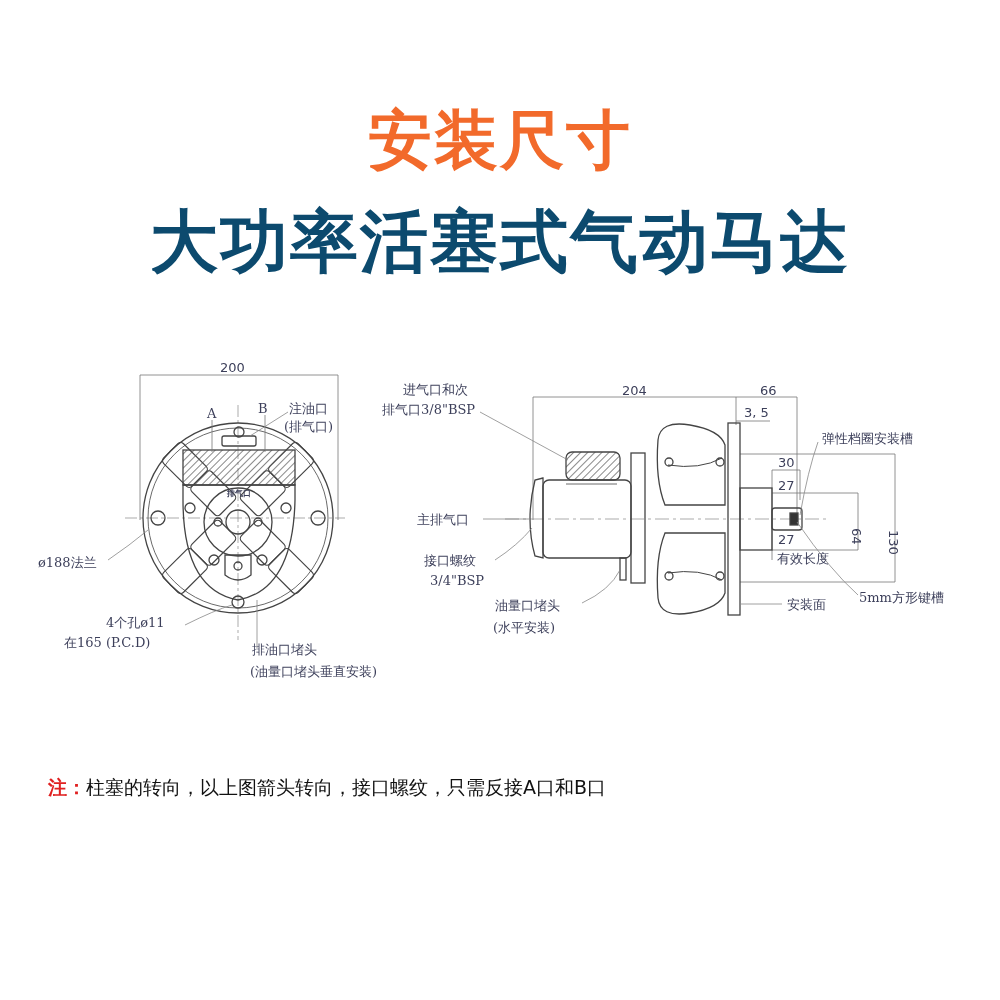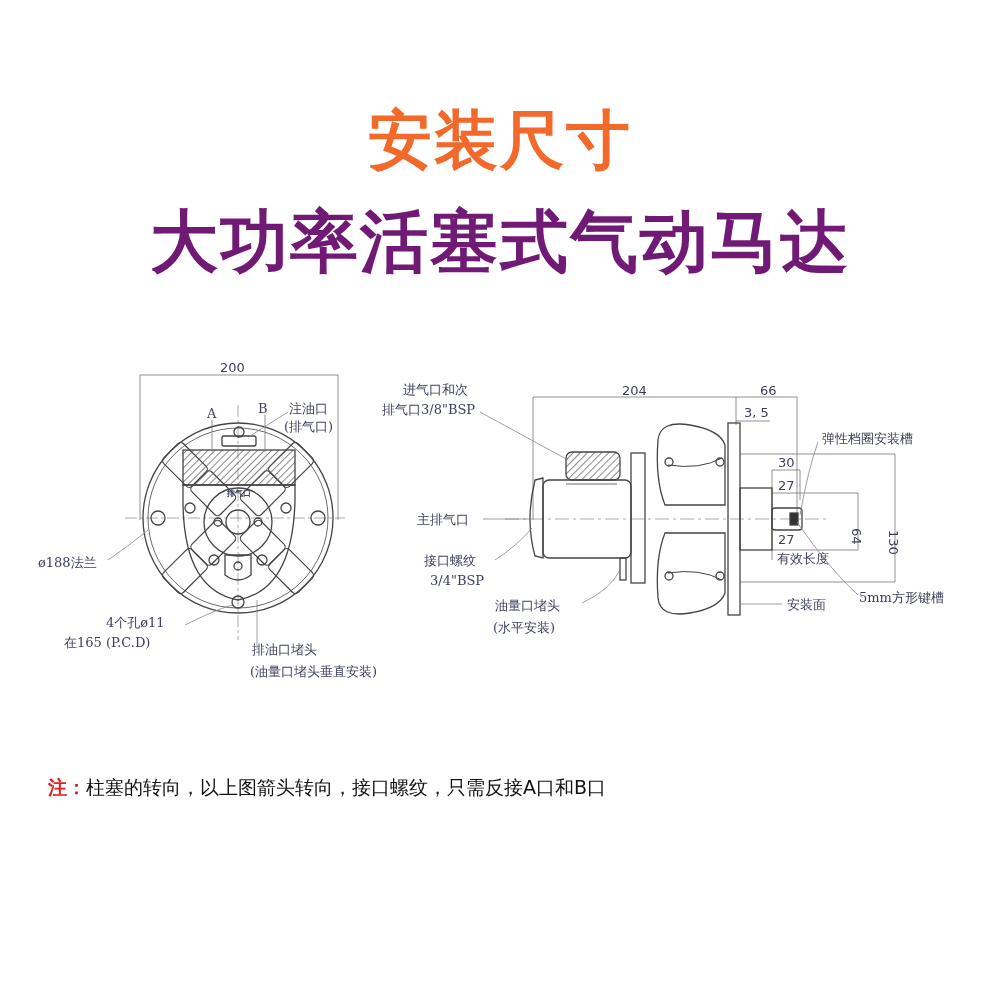--- a/index.html
+++ b/index.html
@@ -1,18 +1,18 @@
 <!DOCTYPE html>
 <html><head>
 <meta charset="utf-8">
 <style>
   html,body{margin:0;padding:0;background:#ffffff;}
   body{width:1000px;height:1000px;position:relative;overflow:hidden;font-family:"DejaVu Sans",sans-serif;}
   .title{position:absolute;left:0;top:100px;width:1000px;text-align:center;font-size:64px;font-weight:bold;color:#f26a2b;letter-spacing:2px;line-height:80px;}
-  .subtitle{position:absolute;left:0;top:200px;width:1000px;text-align:center;font-size:68px;font-weight:bold;color:#701a75;letter-spacing:2px;line-height:84px;}
+  .subtitle{position:absolute;left:0;top:200px;width:1000px;text-align:center;font-size:68px;font-weight:bold;color:#0c4a6e;letter-spacing:2px;line-height:84px;}
   svg.drawing{position:absolute;left:0;top:340px;}
   .lbl{font-family:"DejaVu Serif",serif;font-size:13px;fill:#3c3f5a;}
   .dim{font-family:"DejaVu Sans",sans-serif;font-size:13px;fill:#3c3f5a;}
   .note{position:absolute;left:48px;top:772px;font-size:19px;color:#111;line-height:30px;}
   .note .mark{color:#e02020;font-weight:bold;}
 </style>
 </head>
 <body>
 
 <div class="title">安装尺寸</div>

